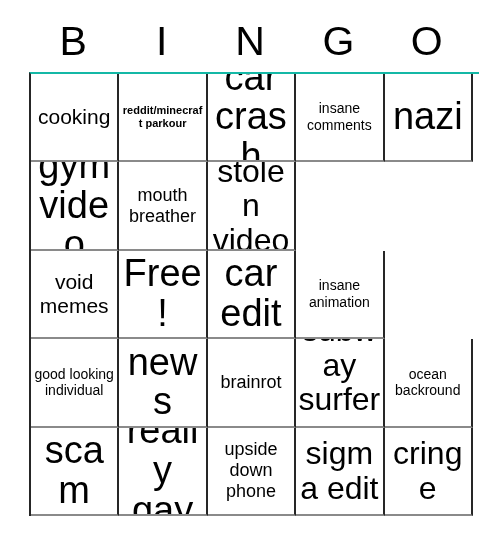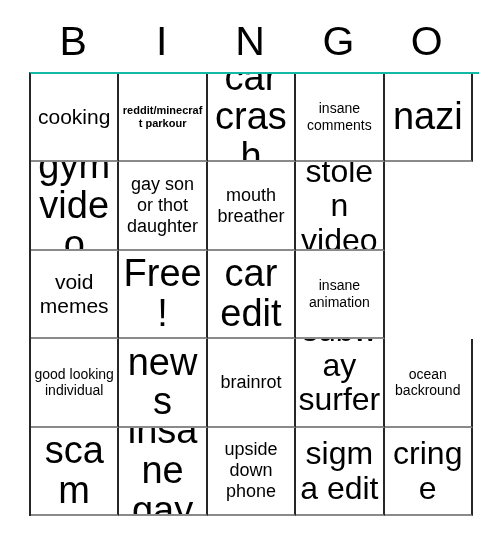--- a/index.html
+++ b/index.html
@@ -111,23 +111,20 @@
       <div class="cell">
           <span class="cell-text fs-xxl">nazi</span>
         </div>
     </div>
 
     <div class="grid-row">
       <div class="cell">
           <span class="cell-text fs-xxl">gym video</span>
         </div>
       <div class="cell">
-          <span class="cell-text fs-md">gay son or thot daughter</span>
-        </div>
-      <div class="cell">
           <span class="cell-text fs-md">mouth breather</span>
         </div>
       <div class="cell">
           <span class="cell-text fs-xl">stolen video</span>
         </div>
     </div>
 
     <div class="grid-row">
       <div class="cell">
           <span class="cell-text fs-lg">void memes</span>
@@ -159,21 +156,21 @@
       <div class="cell">
           <span class="cell-text fs-sm">ocean backround</span>
         </div>
     </div>
 
     <div class="grid-row">
       <div class="cell">
           <span class="cell-text fs-xxl">scam</span>
         </div>
       <div class="cell">
-          <span class="cell-text fs-xxl">insane gay</span>
+          <span class="cell-text fs-xxl">really gay</span>
         </div>
       <div class="cell">
           <span class="cell-text fs-md">upside down phone</span>
         </div>
       <div class="cell">
           <span class="cell-text fs-xl">sigma edit</span>
         </div>
       <div class="cell">
           <span class="cell-text fs-xl">cringe</span>
         </div>

